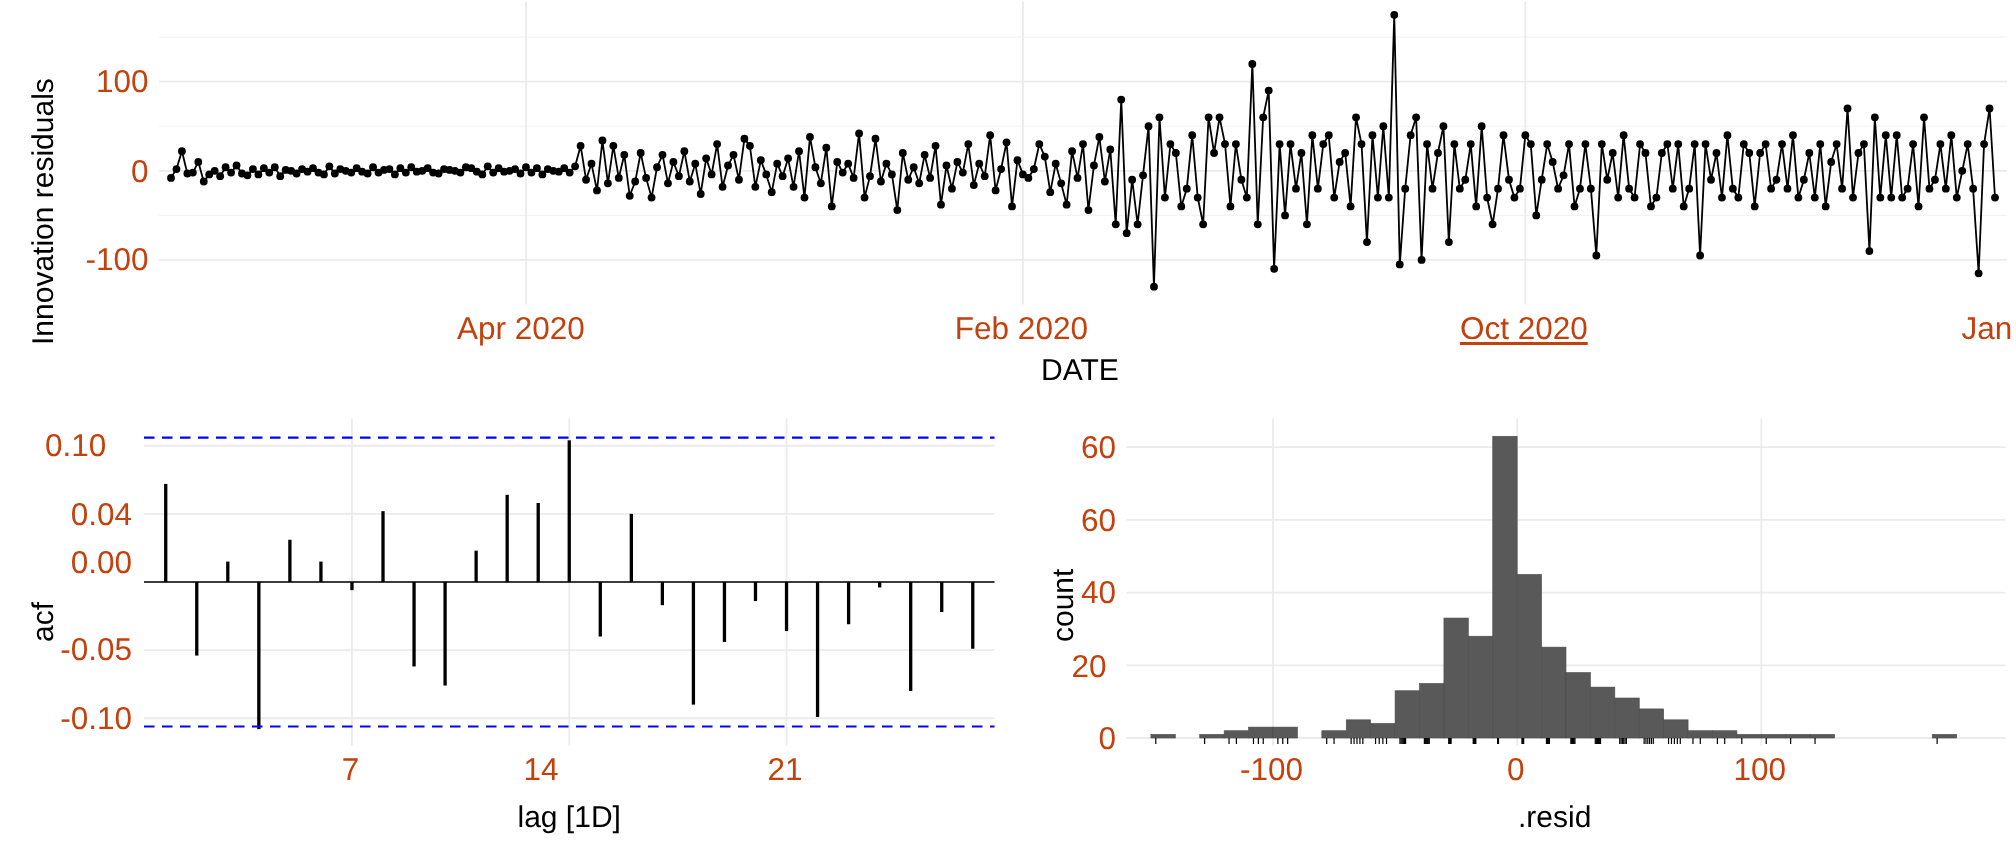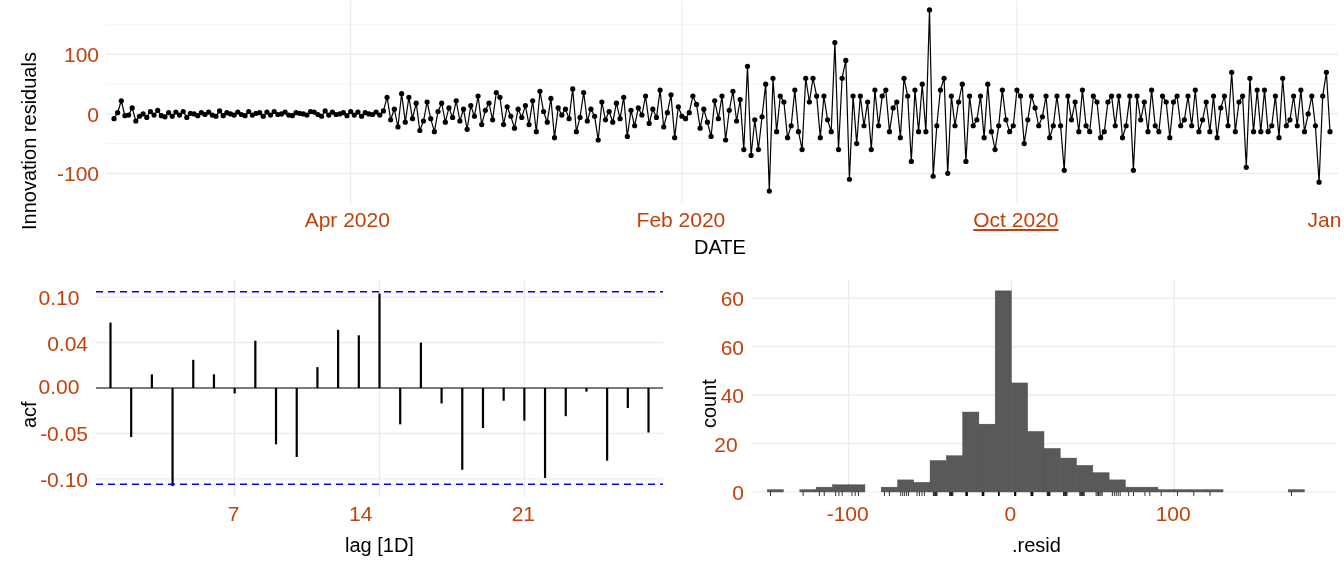--- a/index.html
+++ b/index.html
@@ -448,23 +448,23 @@
           <line x1="511.1277372262774" x2="511.1277372262774" y1="109" y2="181.66666666666669" stroke="#000" stroke-width="2.2"></line>
           <line x1="531.8211678832117" x2="531.8211678832117" y1="109" y2="128.98333333333332" stroke="#000" stroke-width="2.2"></line>
           <line x1="552.5145985401459" x2="552.5145985401459" y1="109" y2="153.50833333333333" stroke="#000" stroke-width="2.2"></line>
           <line x1="0" x2="567" y1="205.28333333333333" y2="205.28333333333333" stroke="#0000ff" stroke-width="1.4" stroke-dasharray="7 5"></line>
           <line x1="0" x2="567" y1="12.716666666666669" y2="12.716666666666669" stroke="#0000ff" stroke-width="1.4" stroke-dasharray="7 5"></line>
         </svg>
     </div>
     <div class="axis-title" style="left:345px; top:256px;">lag [1D]</div>
   <div class="axis-tick" style="position: absolute; left: 30px; width: 58px; text-align: right; top: 189.833px;">-0.10</div>
       <div class="axis-tick" style="position: absolute; left: 30px; width: 58px; text-align: right; top: 144.417px;">-0.05</div>
-      <div class="axis-tick" style="position: absolute; left: 30px; width: 58px; text-align: center; top: 97px;">0.00</div>
+      <div class="axis-tick" style="position: absolute; left: 30px; width: 58px; text-align: right; top: 86px;">0.00</div>
       <div class="axis-tick" style="position: absolute; left: 30px; width: 58px; text-align: right; top: 53.5833px;">0.04</div>
-      <div class="axis-tick" style="position: absolute; left: 30px; width: 58px; text-align: center; top: 8.16667px;">0.10</div>
+      <div class="axis-tick" style="position: absolute; left: 30px; width: 58px; text-align: left; top: 8.16667px;">0.10</div>
       <div class="axis-tick" style="position: absolute; left: 218.646px; top: 224px; width: 30px; text-align: center;">7</div>
       <div class="axis-tick" style="position: absolute; left: 349px; top: 224px; width: 30px; text-align: left;">14</div>
       <div class="axis-tick" style="position: absolute; left: 508.354px; top: 224px; width: 30px; text-align: center;">21</div>
     </div>
 
   <div class="panel" style="left:680px;top:278px;width:664px;height:298px;">
     <div class="axis-title y-rot" style="left:18px; top:150px;">count</div>
     <div id="hist-plot" class="plot-area" style="left:70px; top:0px; width:586px; height:218px;">
       <svg id="hist-svg" width="586" height="218" style="position:absolute;left:0;top:0;overflow:visible;">
           <rect x="0" y="0" width="586" height="218" fill="#ffffff"></rect>

